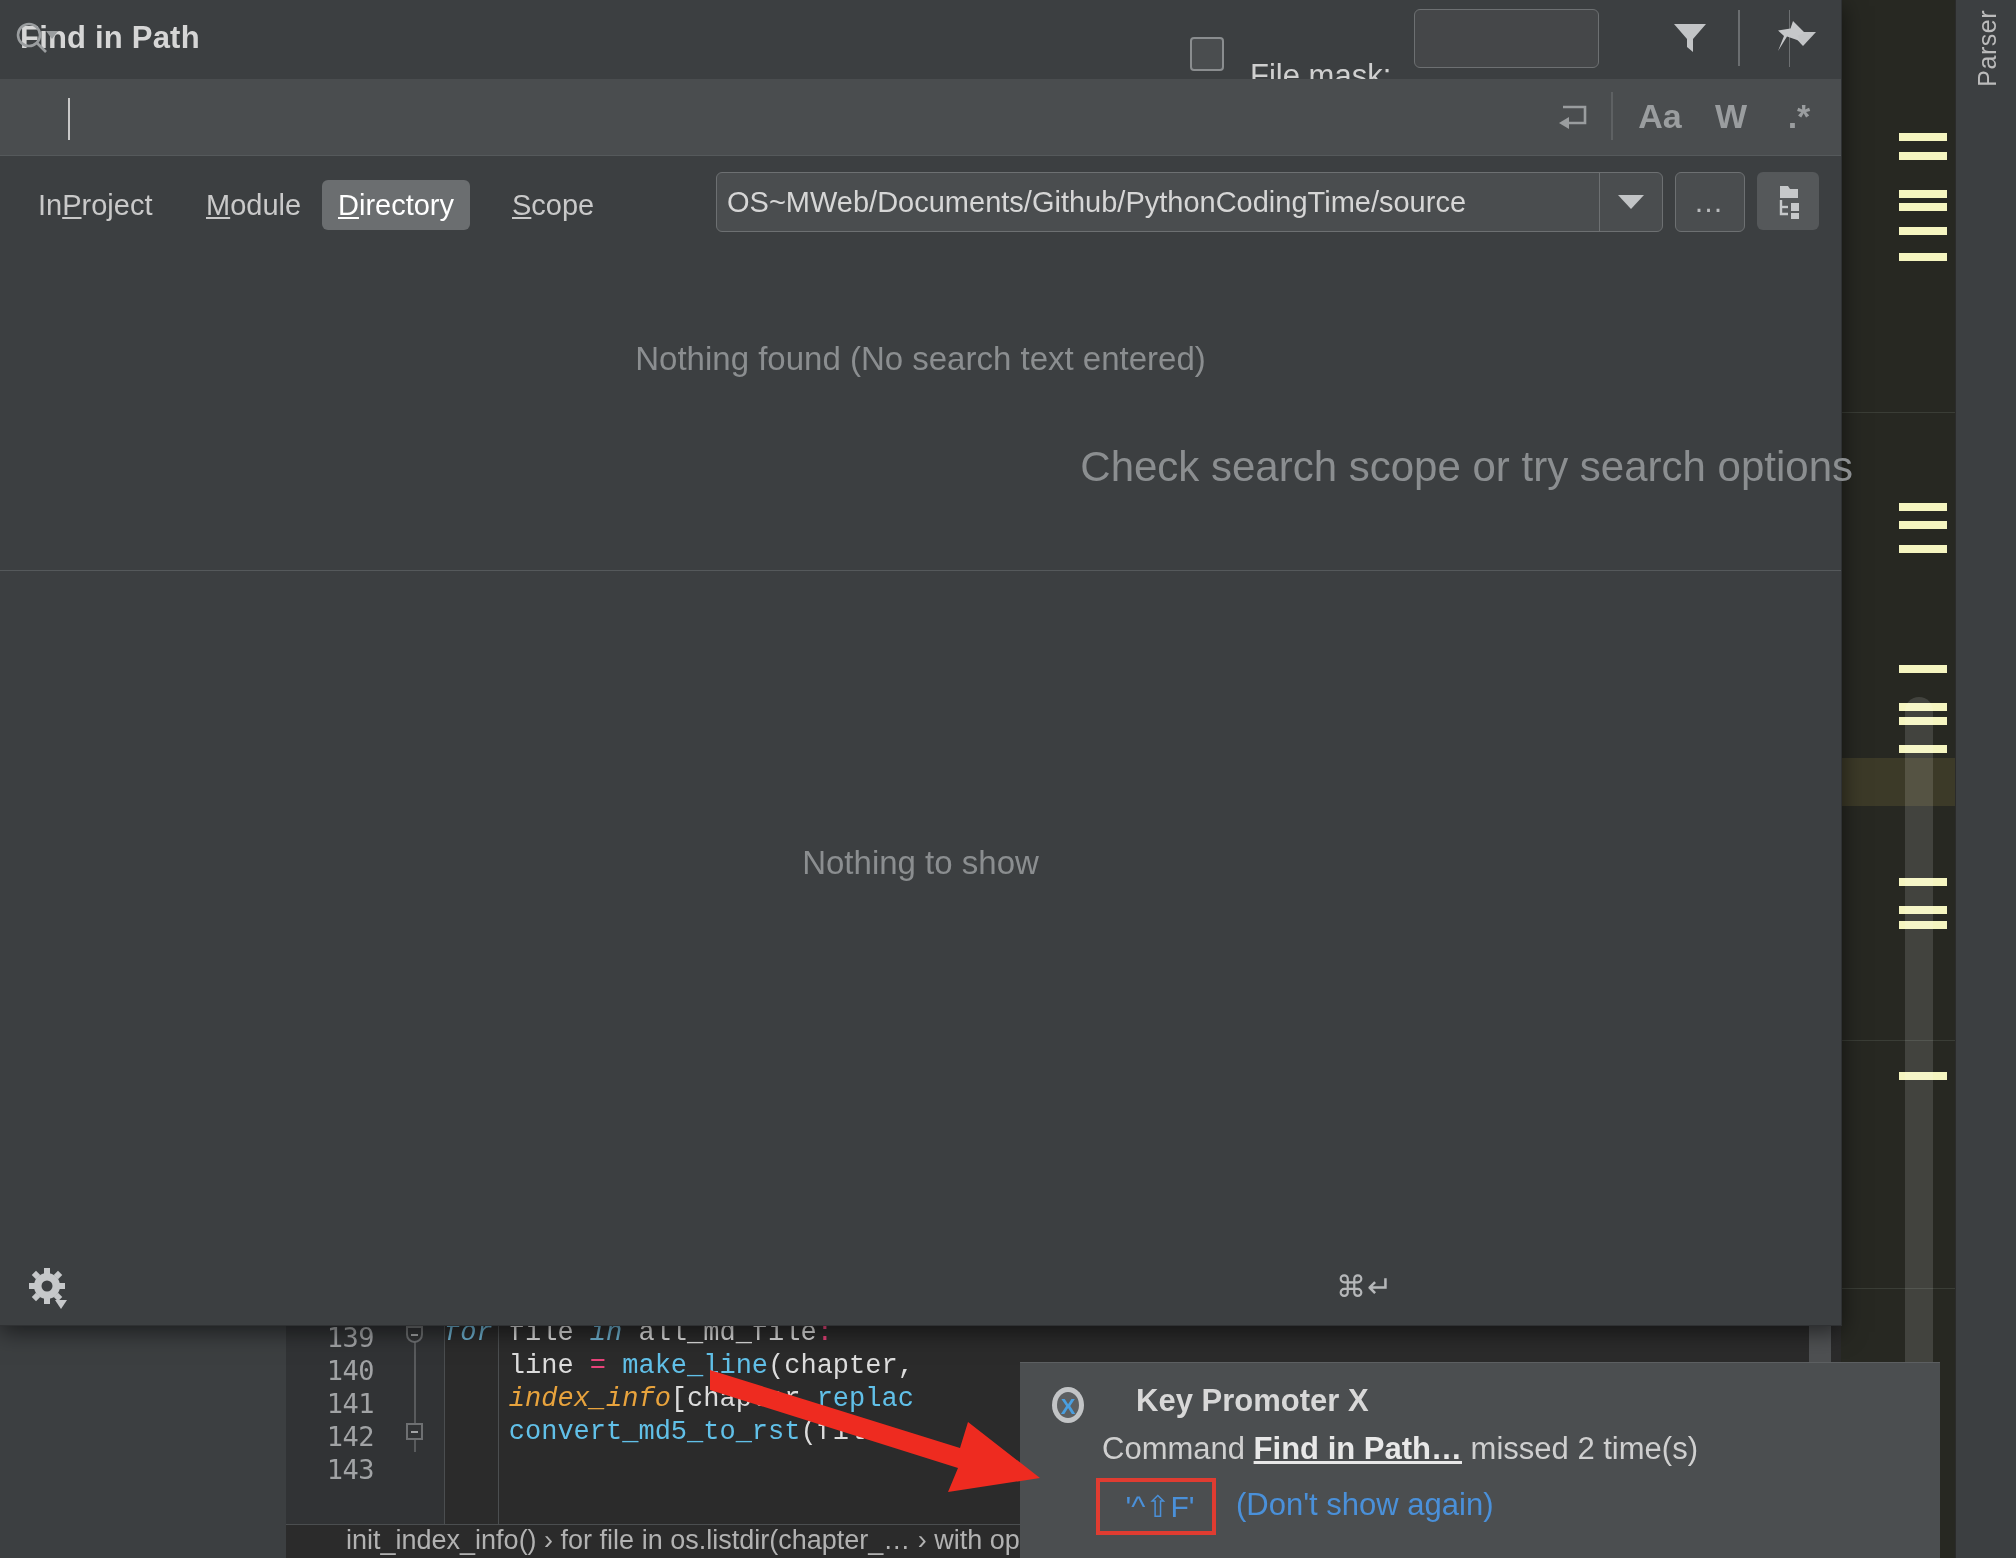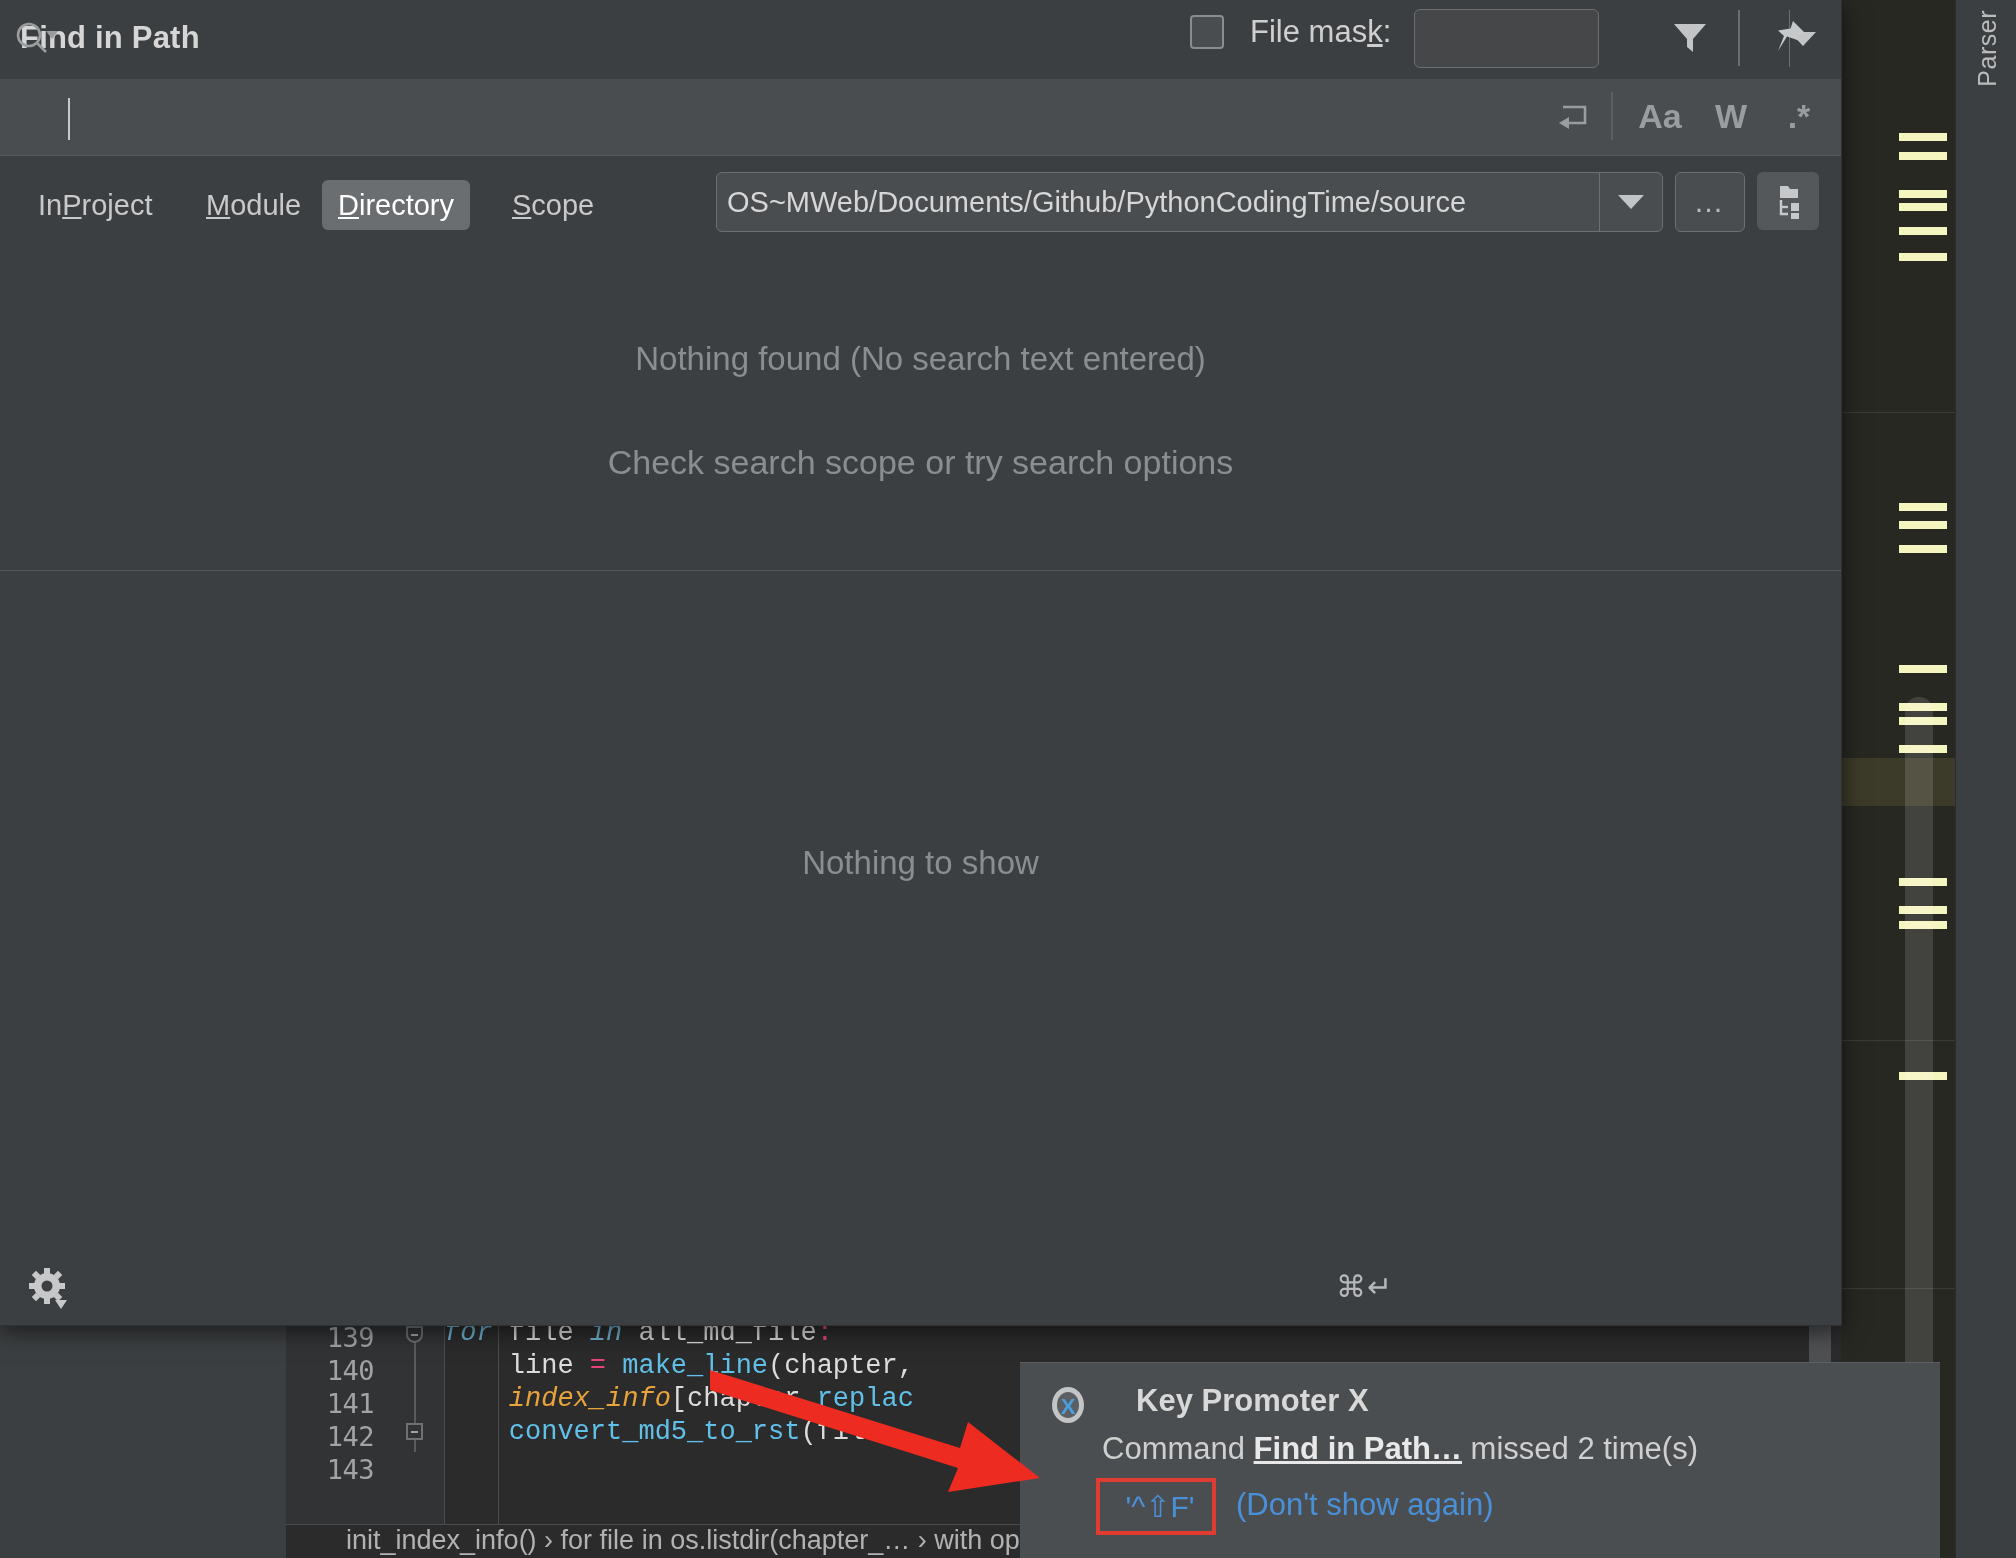--- a/index.html
+++ b/index.html
@@ -152,21 +152,21 @@
   .filemask-wrap {
     position: absolute; left: 1190px; top: 14px;
     display: flex; align-items: center; gap: 0px;
   }
   .cb {
     width: 34px; height: 34px; border: 2px solid #8a8d8f; border-radius: 4px;
     background: #4a4d4f; box-sizing: border-box;
   }
   .filemask-label {
     margin-left: 26px;
-    font-size: 31px; color: #cfcfcf;
+    font-size: 31px; color: #cfcfcf; margin-top: 44px;
   }
   .filemask-label u { text-decoration: underline; }
   .mask-combo {
     position: absolute; left: 1414px; top: 9px;
     width: 183px; height: 57px;
     border: 1px solid #6d7072; border-radius: 6px;
     background: #454749;
     display: flex;
   }
   .mask-input {
@@ -268,22 +268,22 @@
   .fp-results {
     position: absolute; left: 0; top: 238px; width: 1841px; height: 332px;
     background: #3c3f41;
     border-bottom: 1px solid #55595b;
   }
   .msg-nothing-found {
     position: absolute; left: 0; top: 102px; width: 1841px; text-align: center;
     color: #8b8e90; font-size: 33px;
   }
   .msg-check-scope {
-    position: absolute; left: 0; top: 205px; width: 1841px; text-align: center;
-    color: #8b8e90; font-size: 34px;
+    position: absolute; left: 0; top: 205px; width: 1841px; text-align: right;
+    color: #8b8e90; font-size: 42px; padding-left: 12px;
   }
   .fp-preview {
     position: absolute; left: 0; top: 571px; width: 1841px; height: 680px;
     background: #3c3f41;
   }
   .msg-nothing-show {
     position: absolute; left: 0; top: 273px; width: 1841px; text-align: center;
     color: #8b8e90; font-size: 33px;
   }
   .fp-footer {

